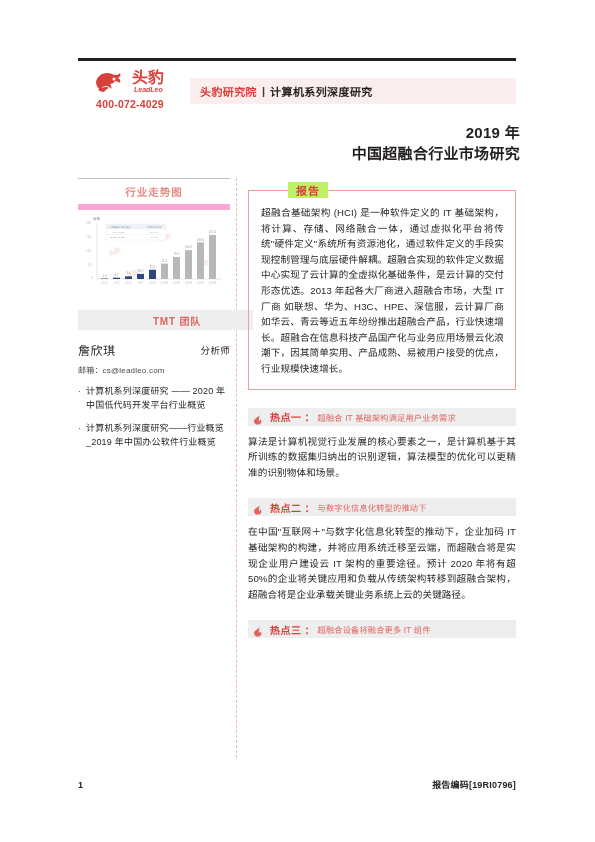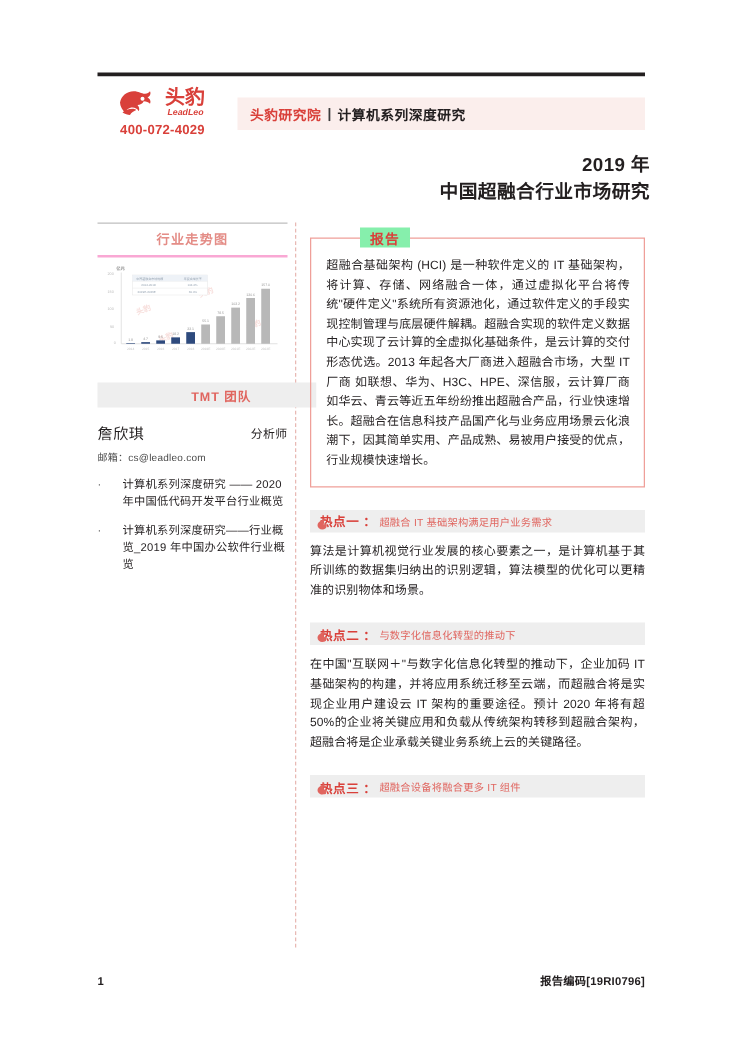--- a/index.html
+++ b/index.html
@@ -45,21 +45,21 @@
   .col-divider{
     position:absolute;left:236px;top:178px;width:0;height:580px;
     border-left:1px dashed #e8b9b4;
   }
 
   
   .left-col{position:absolute;left:78px;top:178px;width:152px;}
 
   .sec-head{
     position:relative;padding:3px 0 4px 0;margin:0 0 6px 0;
-    border-top:1px solid #bfbfbf;border-bottom:2px solid #f9a8d4;
+    border-top:1px solid #bfbfbf;border-bottom:6px solid #f9a8d4;
     text-align:center;
   }
   .sec-head span{font-size:10.5px;font-weight:bold;color:#e48d87;letter-spacing:1px;}
 
   .trend-box{width:152px;height:78px;position:relative;margin-top:4px;}
   .trend-chart{position:absolute;left:4px;top:0;width:144px;height:74px;background:#ffffff;border:0;}
   .chart-svg{display:block;}
 
   .tmt-band{
     margin-top:16px;width:152px;height:20px;background:#eeeeee;
@@ -74,43 +74,43 @@
 
   .related-head{margin-top:74px;}
   .related-list{margin-top:10px;width:152px;}
   .related-item{
     display:flex;align-items:flex-start;margin-bottom:10px;
   }
   .bullet-dot{
     flex:0 0 auto;width:8px;font-size:9px;color:#555;line-height:13px;text-align:left;
   }
   .related-text{
-    font-size:9px;line-height:13.5px;color:#231f20;letter-spacing:.2px;margin-left:12px;
+    font-size:9px;line-height:13.5px;color:#231f20;letter-spacing:.2px;
   }
 
   
   .right-col{position:absolute;left:248px;top:178px;width:268px;}
 
   .report-card{position:relative;margin-top:12px;}
   .report-frame{
     border:1px solid #ef9f99;border-radius:0;
     padding:14px 11px 12px 12px;
   }
   .report-label{
-    position:absolute;left:40px;top:-8px;background:#86efac;
+    position:absolute;left:40px;top:-8px;background:#bef264;
     padding:0 8px;font-size:11px;font-weight:bold;color:#d9403a;letter-spacing:1px;
   }
   .report-text{
     font-size:9.6px;line-height:15.6px;color:#231f20;text-align:justify;letter-spacing:.1px;
   }
 
   .hot-block{margin-top:18px;}
   .hot-header{
     position:relative;height:18px;background:#eeeeee;display:flex;align-items:center;
-    padding-left:8px;
+    padding-left:22px;
   }
   .hot-icon{
     position:absolute;left:4px;top:3px;width:11px;height:11px;
   }
   .hot-title{font-size:10px;font-weight:bold;color:#d9403a;letter-spacing:.5px;}
   .hot-colon{font-size:10px;font-weight:bold;color:#d9403a;padding:0 3px;}
   .hot-sub{font-size:8.2px;color:#e0655f;letter-spacing:.2px;}
   .hot-body{
     margin-top:8px;font-size:9.6px;line-height:15.6px;color:#231f20;text-align:justify;letter-spacing:.1px;
   }

